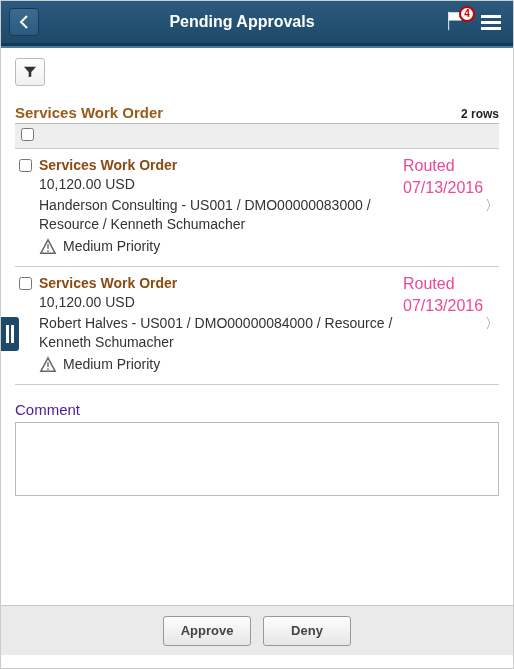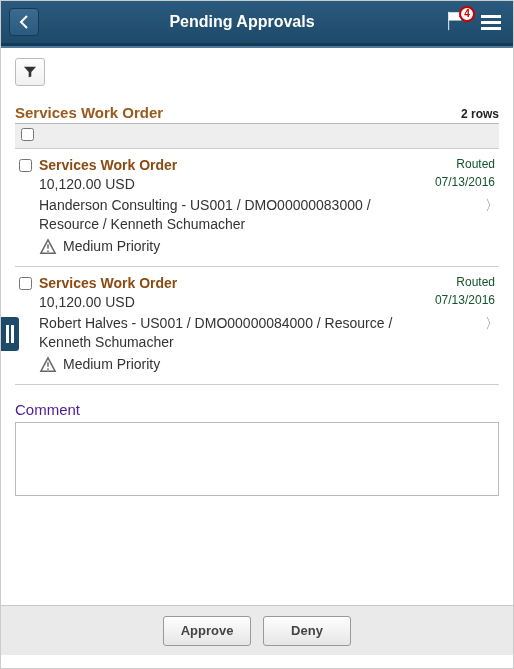--- a/index.html
+++ b/index.html
@@ -120,23 +120,23 @@
     font-size: 14px;
     margin-bottom: 3px;
   }
   .amount-row { color: #333; font-size: 14px; margin-bottom: 4px; }
   .amount-row .amt { }
   .desc { color: #333; font-size: 14px; line-height: 1.35; }
   .priority-row { display: flex; align-items: flex-start; margin-top: 4px; color: #333; font-size: 14px; }
   .priority-row svg { width: 18px; height: 18px; margin-right: 6px; }
   .right-col {
     width: 92px;
-    text-align: right;
-    color: #14532d;
-    font-size: 12px;
+    text-align: left;
+    color: #ec4899;
+    font-size: 16px;
     position: relative;
   }
   .right-col .status { margin-bottom: 4px; }
   .chevron {
     position: absolute;
     right: 0;
     top: 48px;
     color: #888;
     font-size: 14px;
   }

